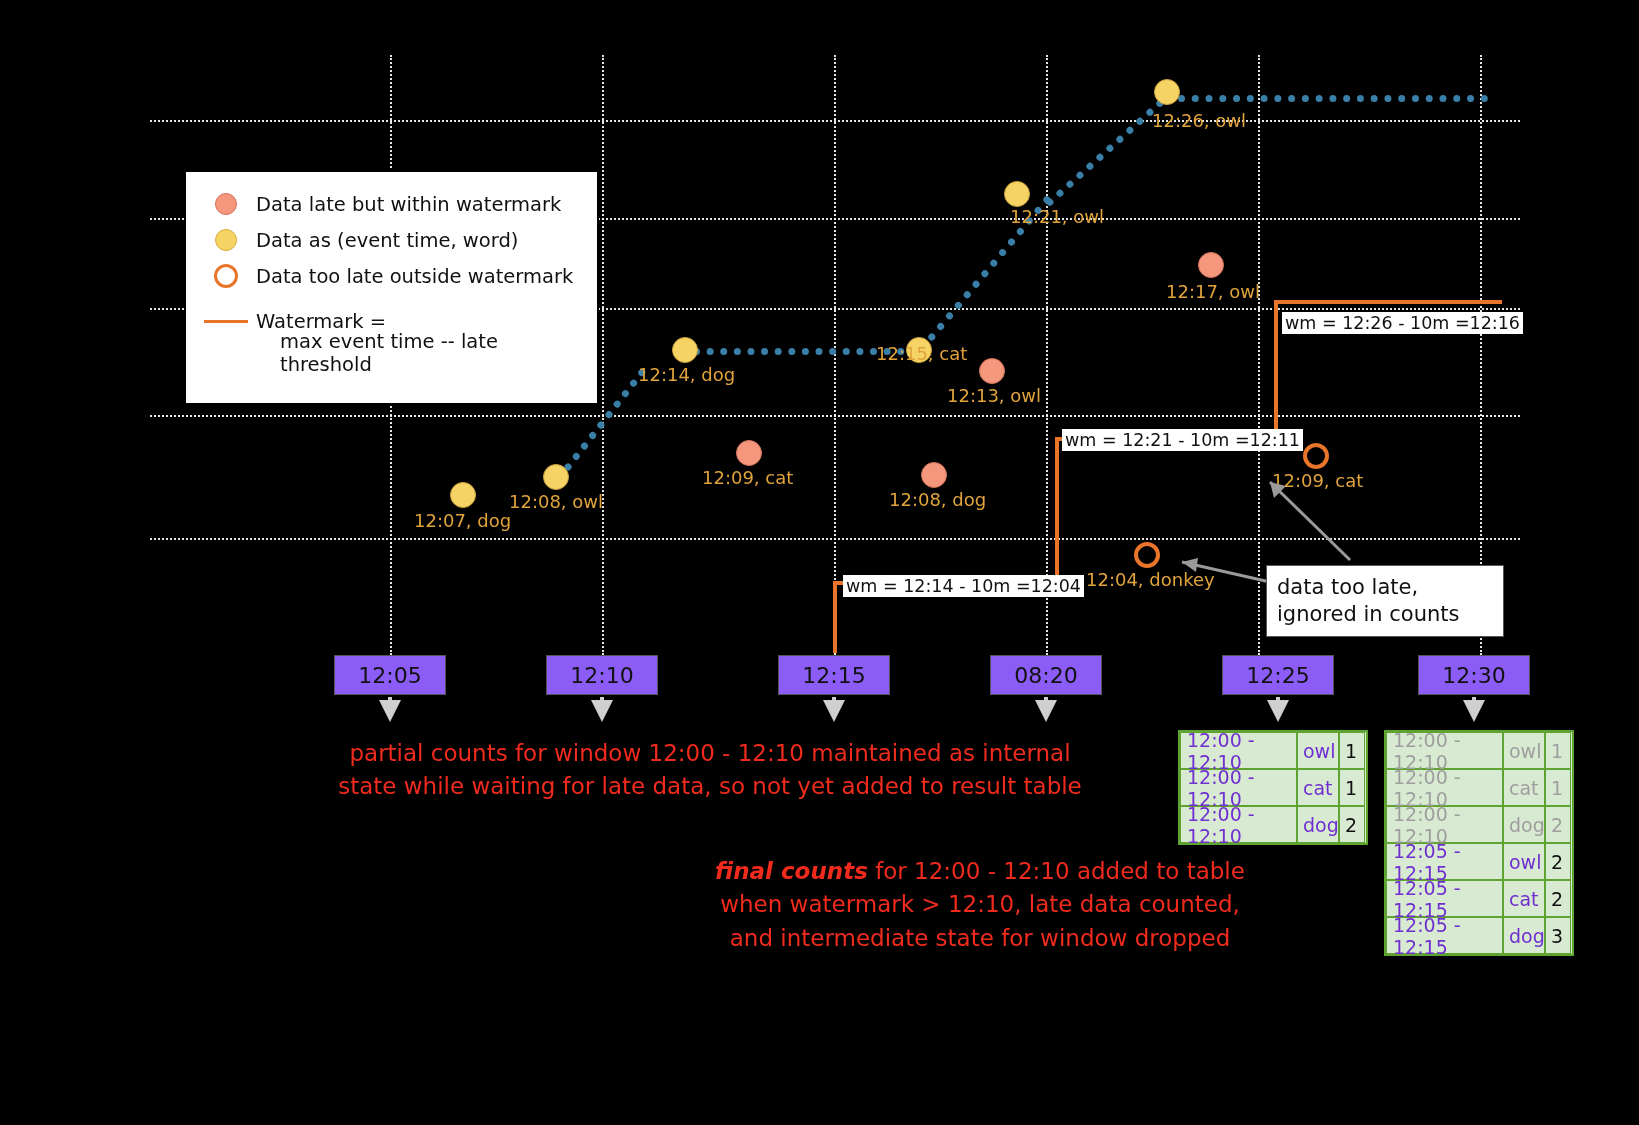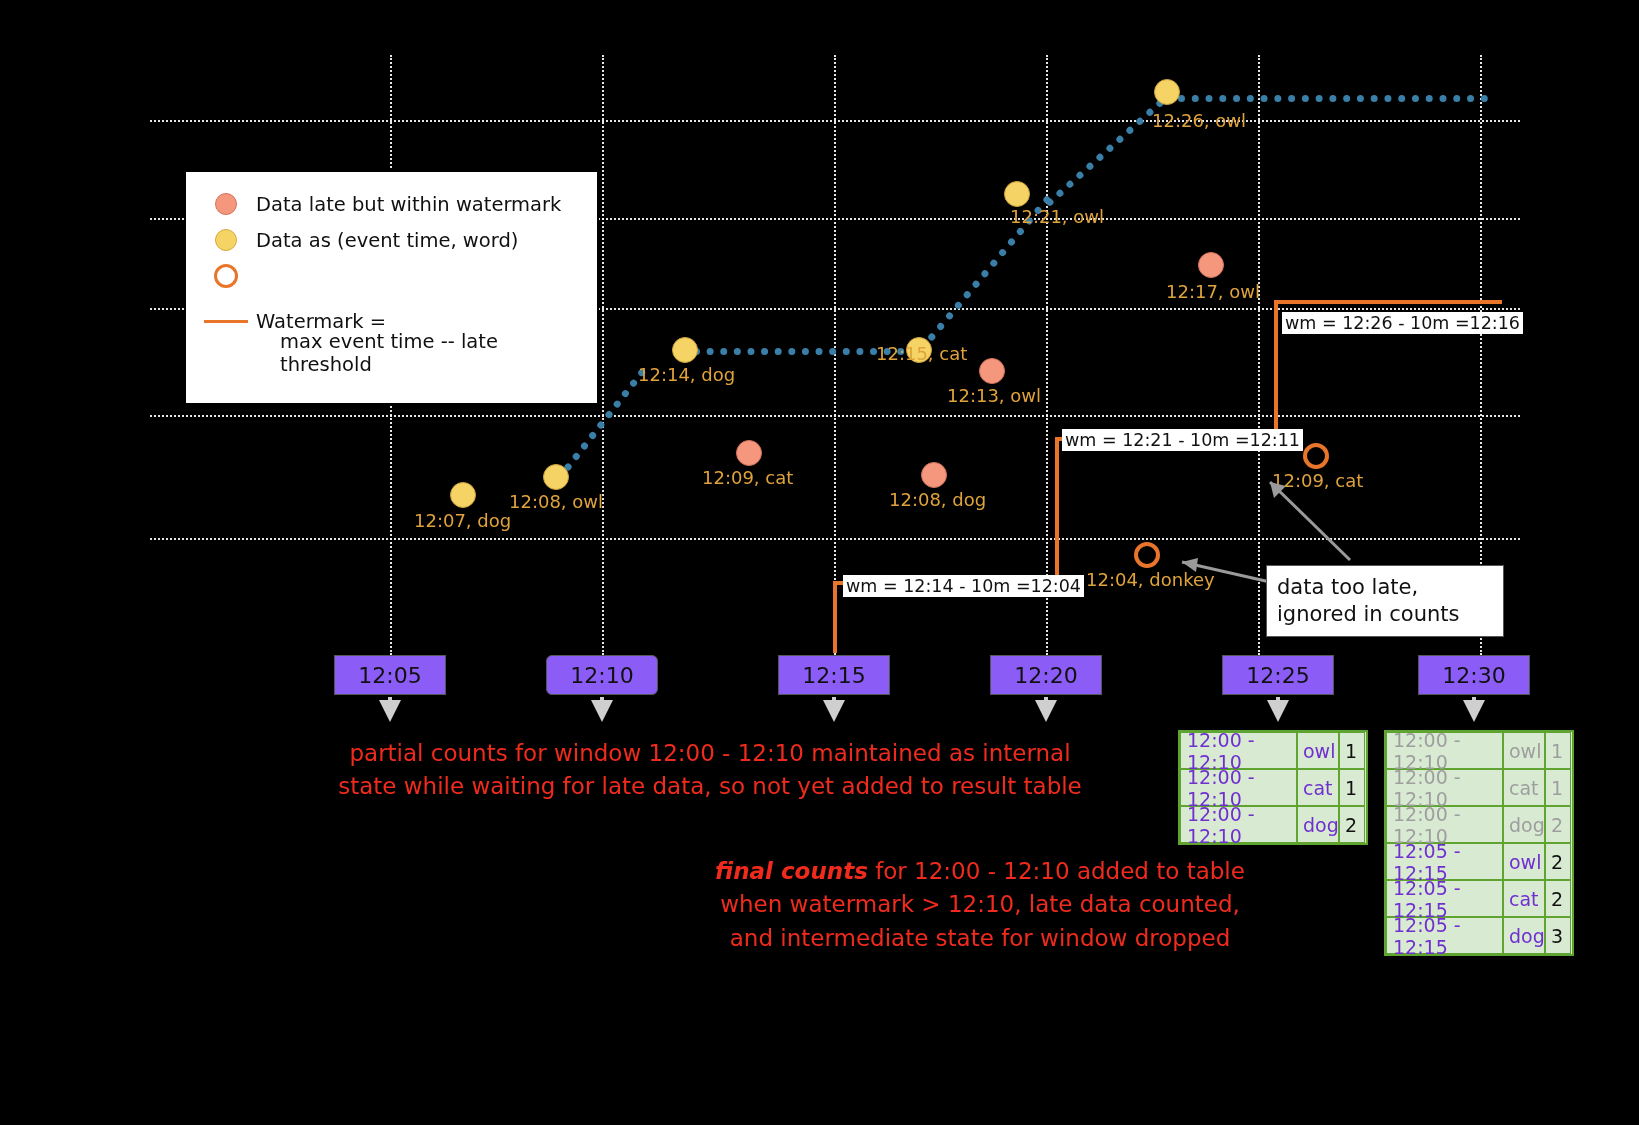--- a/index.html
+++ b/index.html
@@ -149,35 +149,36 @@
     <div class="lg-row">
       <span class="lg-mark">
           <span class="dot-y"></span>
         </span>
       <span class="lg-text">Data as (event time, word)</span>
     </div>
     <div class="lg-row">
       <span class="lg-mark">
           <span class="dot-o"></span>
         </span>
+      <span class="lg-text">Data too late outside watermark</span>
     </div>
     <div style="height:14px;"></div>
     <div class="lg-row" style="height:26px;">
       <span class="lg-mark">
           <span class="solid-line"></span>
         </span>
       <span class="lg-text">Watermark =</span>
     </div>
     <div class="lg-indent">max event time -- late threshold</div>
   </div>
 
   <div class="tbox" style="left:334px;">12:05</div>
-  <div class="tbox" style="left:546px;border-radius:6px;">12:10</div>
+  <div class="tbox" style="left:546px;">12:10</div>
   <div class="tbox" style="left:778px;">12:15</div>
-  <div class="tbox" style="left:990px;">12:20</div>
+  <div class="tbox" style="left:990px;">08:20</div>
   <div class="tbox" style="left:1222px;">12:25</div>
   <div class="tbox" style="left:1418px;">12:30</div>
 
   <div class="arrstem" style="left:388px;"></div>
   <div class="arrow" style="left:379px;"></div>
   <div class="arrstem" style="left:600px;"></div>
   <div class="arrow" style="left:591px;"></div>
   <div class="arrstem" style="left:832px;"></div>
   <div class="arrow" style="left:823px;"></div>
   <div class="arrstem" style="left:1044px;"></div>

